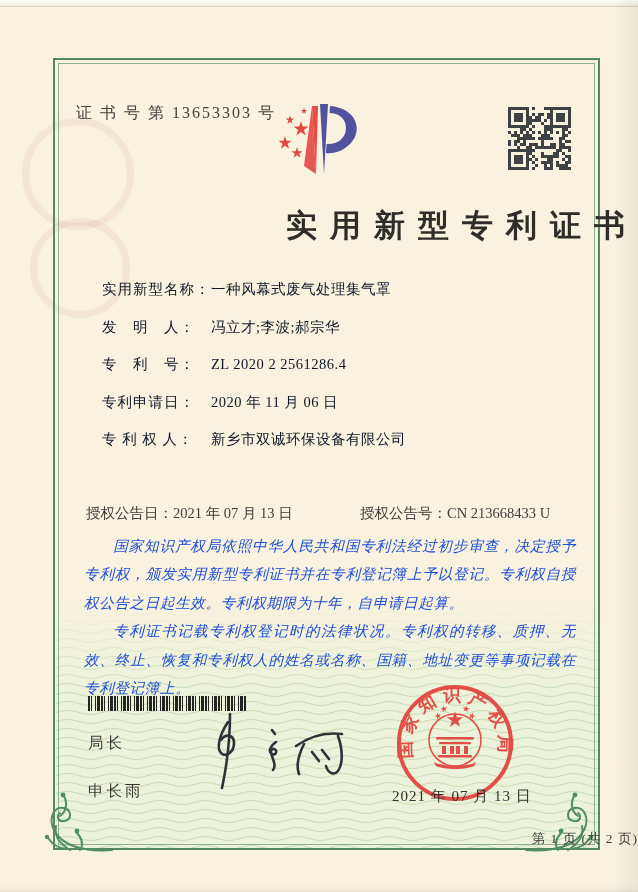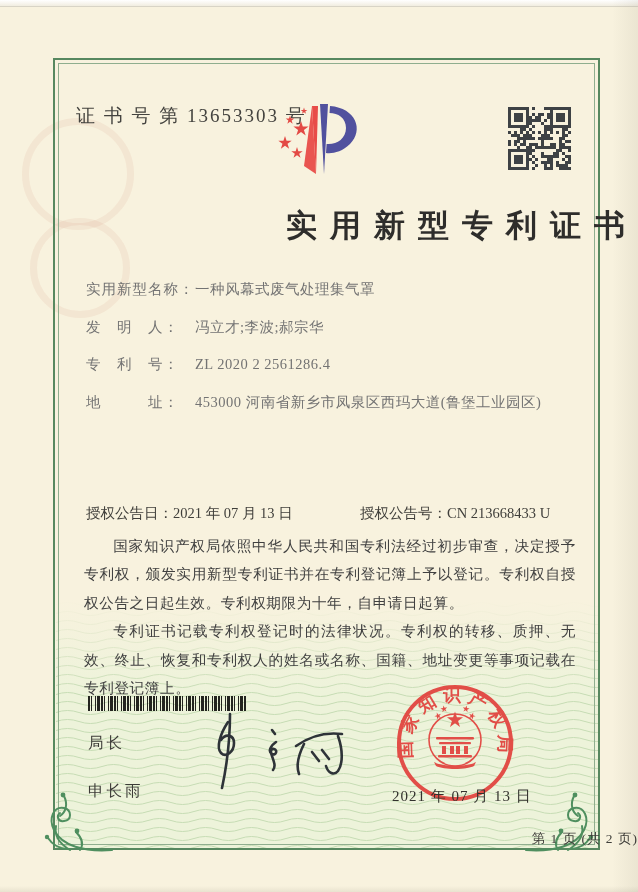--- a/index.html
+++ b/index.html
@@ -26,47 +26,47 @@
     border:2px solid #57885f; }
   .frame::before { content:""; position:absolute; left:3px; top:3px;
     right:3px; bottom:3px; border:1px solid #8fae8e; }
 
   .guilloche { position:absolute; left:56px; top:600px; }
 
   .corner-flourish { position:absolute; width:74px; height:74px; }
   .corner-bl { left:40px; top:786px; }
   .corner-br { left:524px; top:786px; transform:scaleX(-1); }
 
-  .cert-no { position:absolute; left:76px; top:103px; font-size:19px;
+  .cert-no { position:absolute; left:76px; top:103px; font-size:16px;
     letter-spacing:2px; color:#44433f; }
 
   .logo { position:absolute; left:252px; top:96px; }
 
   .qr { position:absolute; left:508px; top:107px; width:63px; height:63px;
     display:grid; grid-template-columns:repeat(21,1fr); grid-template-rows:repeat(21,1fr); }
   .qr div { background:transparent; }
   .qr div.on { background:#3e4245; }
 
   .title { position:absolute; left:0; top:197px; width:100%; text-align:right;
     font-size:31px; font-weight:600; letter-spacing:13px; text-indent:13px;
     color:#2e2d2b;margin-top:8px; }
 
   .fields { position:absolute; left:86px; top:271px; width:480px; }
   .field-row { height:37.6px; line-height:37.6px; font-size:14.5px;
-    white-space:nowrap; color:#737373; }
+    white-space:nowrap; color:#0f172a;margin-left:16px; }
   .field-label { display:inline-block; min-width:109px; letter-spacing:1px; }
   .field-value { letter-spacing:0.5px; }
 
   .grant-row { position:absolute; left:86px; top:503px; width:500px;
     font-size:14.5px; line-height:20px; white-space:nowrap; color:#3f3e3a; }
   .grant-no-group { position:absolute; left:274px; top:0; }
 
   .body-text { position:absolute; left:84px; top:532px; width:492px;
-    font-size:14.6px; line-height:28.4px; color:#404040; text-align:justify;
-    letter-spacing:0.6px; }
+    font-size:14.6px; line-height:28.4px; color:#1d4ed8; text-align:justify;
+    letter-spacing:0.6px;font-style:italic; }
   .body-text p { text-indent:2em; }
 
   .barcode { position:absolute; left:88px; top:696px; width:158px; height:15px;
     background:repeating-linear-gradient(90deg,
       #23241f 0 2px, transparent 2px 3px,
       #23241f 3px 4px, transparent 4px 7px,
       #23241f 7px 8px, transparent 8px 9px,
       #23241f 9px 12px, transparent 12px 13px); }
 
   .signatory { position:absolute; left:88px; top:733px; font-size:15.5px;
@@ -615,21 +615,24 @@
     <div class="field-row">
       <span class="field-label">实用新型名称：</span><span class="field-value">一种风幕式废气处理集气罩</span>
     </div>
     <div class="field-row">
       <span class="field-label">发　明　人：</span><span class="field-value">冯立才;李波;郝宗华</span>
     </div>
     <div class="field-row">
       <span class="field-label">专　利　号：</span><span class="field-value">ZL 2020 2 2561286.4</span>
     </div>
     <div class="field-row">
-      <span class="field-label">地　　　址：</span><span class="field-value">453000 河南省新乡市凤泉区西玛大道(鲁堡工业园区)</span>
+      <span class="field-label">专利申请日：</span><span class="field-value">2020 年 11 月 06 日</span>
+    </div>
+    <div class="field-row">
+      <span class="field-label">专 利 权 人：</span><span class="field-value">新乡市双诚环保设备有限公司</span>
     </div>
   </div>
 
   <div class="grant-row">
     <span>授权公告日：</span><span>2021 年 07 月 13 日</span>
     <span class="grant-no-group"><span>授权公告号：</span><span>CN 213668433 U</span></span>
   </div>
 
   <div class="body-text">
     <p>国家知识产权局依照中华人民共和国专利法经过初步审查，决定授予专利权，颁发实用新型专利证书并在专利登记簿上予以登记。专利权自授权公告之日起生效。专利权期限为十年，自申请日起算。</p>

